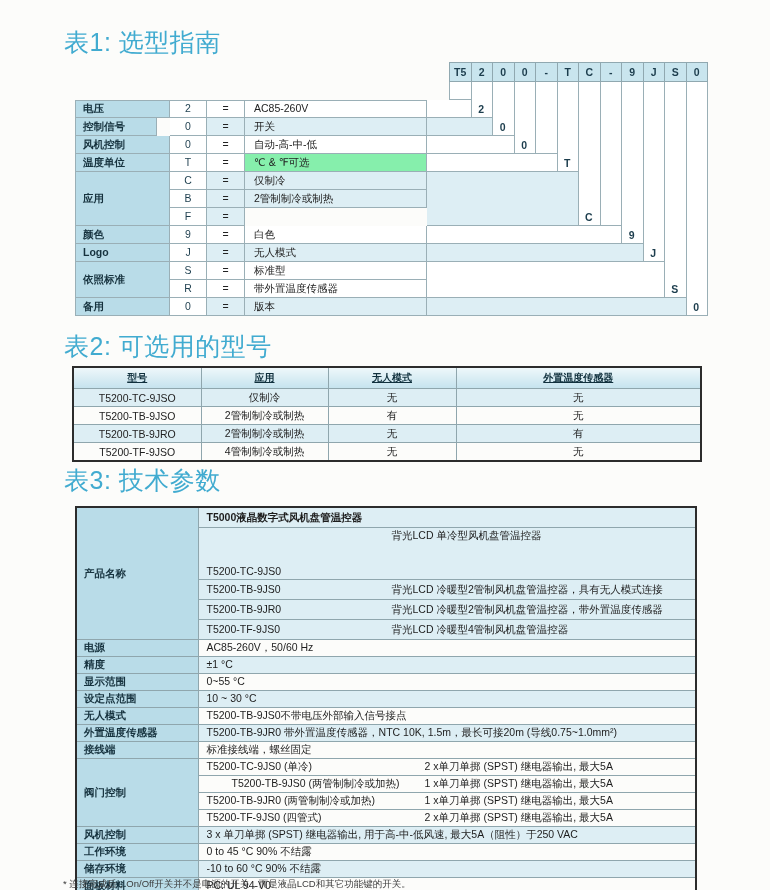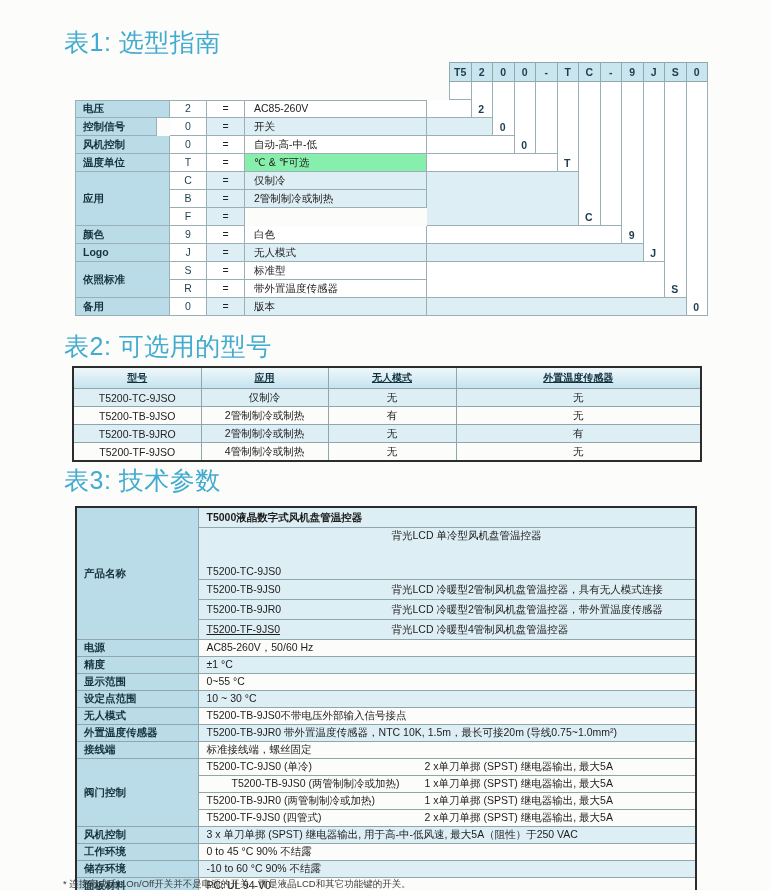--- a/index.html
+++ b/index.html
@@ -206,21 +206,21 @@
         <td class="val">
           <div class="mline">
             <span class="mdl" style="width: 185px;">T5200-TB-9JR0</span>
             <span>背光LCD 冷暖型2管制风机盘管温控器，带外置温度传感器</span>
           </div>
         </td>
       </tr>
       <tr class="b prod">
         <td class="val">
           <div class="mline">
-            <span class="mdl" style="width: 185px; text-decoration: underline;">T5200-TF-9JS0</span>
+            <span class="mdl" style="width: 185px;">T5200-TF-9JS0</span>
             <span>背光LCD 冷暖型4管制风机盘管温控器</span>
           </div>
         </td>
       </tr>
       <tr>
         <td class="lbl" rowspan="1">电源</td>
         <td class="val">AC85-260V，50/60 Hz</td>
       </tr>
       <tr class="b">
         <td class="lbl" rowspan="1">精度</td>

